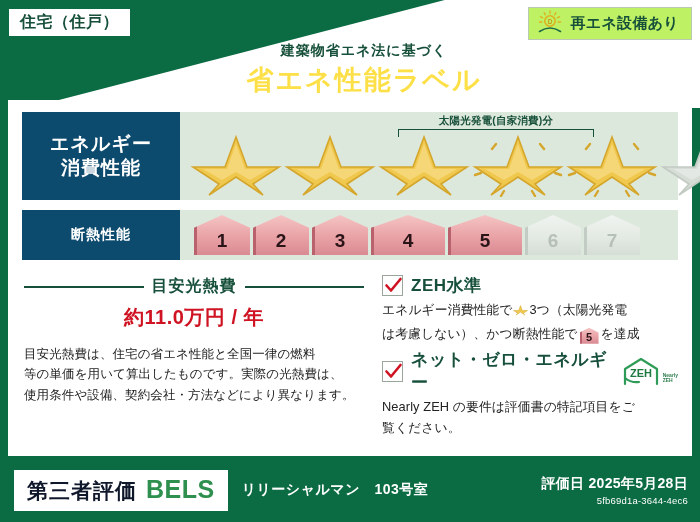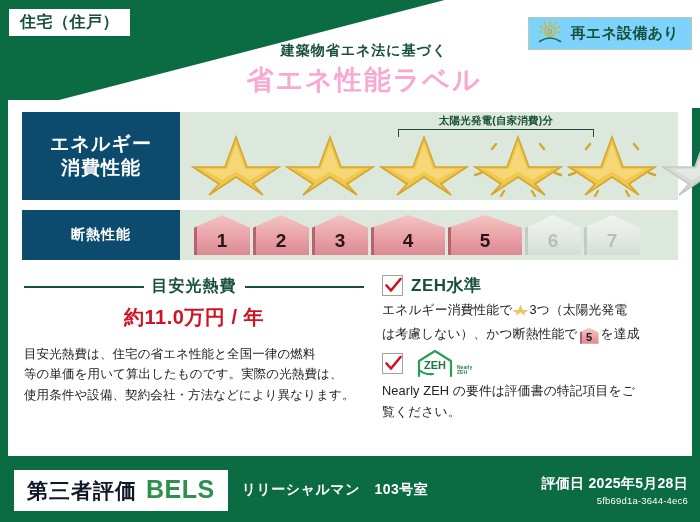--- a/index.html
+++ b/index.html
@@ -44,23 +44,23 @@
     font-size: 16px;
     font-weight: bold;
     color: #17503a;
     letter-spacing: 0.5px;
     line-height: 1;
   }
 
   
   .solar-badge {
     position: absolute;
-    right: 8px; top: 17px;
+    right: 8px; top: 7px;
     z-index: 5;
-    background: #7dd3fc;
+    background: #bef264;
     border: 1.5px solid #b9c9b4;
     padding: 4px 12px 4px 8px;
     display: flex;
     align-items: center;
     gap: 7px;
     height: 33px;
   }
   .solar-badge .txt {
     font-size: 15px;
     font-weight: bold;
@@ -78,21 +78,21 @@
   }
   .title-sub {
     font-size: 14px;
     font-weight: bold;
     color: #17503a;
     letter-spacing: 1px;
   }
   .title-main {
     font-size: 27px;
     font-weight: bold;
-    color: #f9a8d4;
+    color: #fde047;
     letter-spacing: 2px;
     margin-top: 2px;
   }
 
   
   .card {
     position: absolute;
     left: 8px; top: 100px;
     width: 684px; height: 356px;
     background: #ffffff;
@@ -516,20 +516,21 @@
 
         <div class="check-item">
           <div class="check-head">
             <div class="checkbox">
               <span>
                 <svg width="19" height="19" viewBox="0 0 19 19">
                   <path d="M2.5 9.5 L7 14.5 L16.5 3" fill="none" stroke="#cf1322" stroke-width="2.6" stroke-linecap="round" stroke-linejoin="round"></path>
                 </svg>
               </span>
             </div>
+            <div class="check-title">ネット・ゼロ・エネルギー</div>
             <span class="zeh-logo">
               <svg width="40" height="30" viewBox="0 0 40 30">
                 <path d="M4,28 L4,13 L20,3 L36,13 L36,28" fill="none" stroke="#2e9b57" stroke-width="2.2" stroke-linejoin="round" stroke-linecap="round"></path>
                 <path d="M4,22 Q10,27 18,26" fill="none" stroke="#2e9b57" stroke-width="2.2" stroke-linecap="round"></path>
                 <text x="20" y="21" font-size="11" font-weight="bold" fill="#1f7a42" text-anchor="middle" font-family="'Liberation Sans', sans-serif">ZEH</text>
               </svg>
               <span class="sub">
                 <span>Nearly</span><br>
                 <span>ZEH</span>
               </span>

